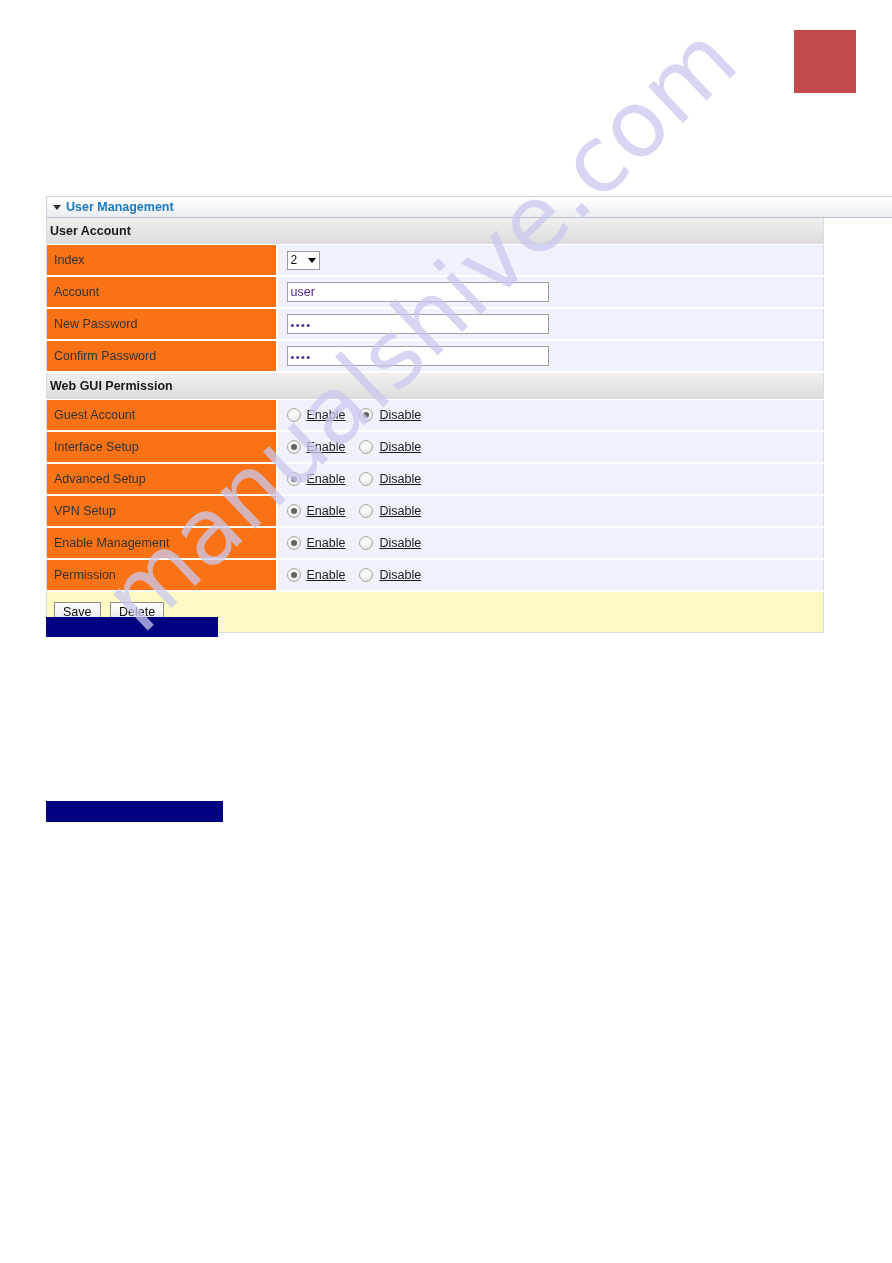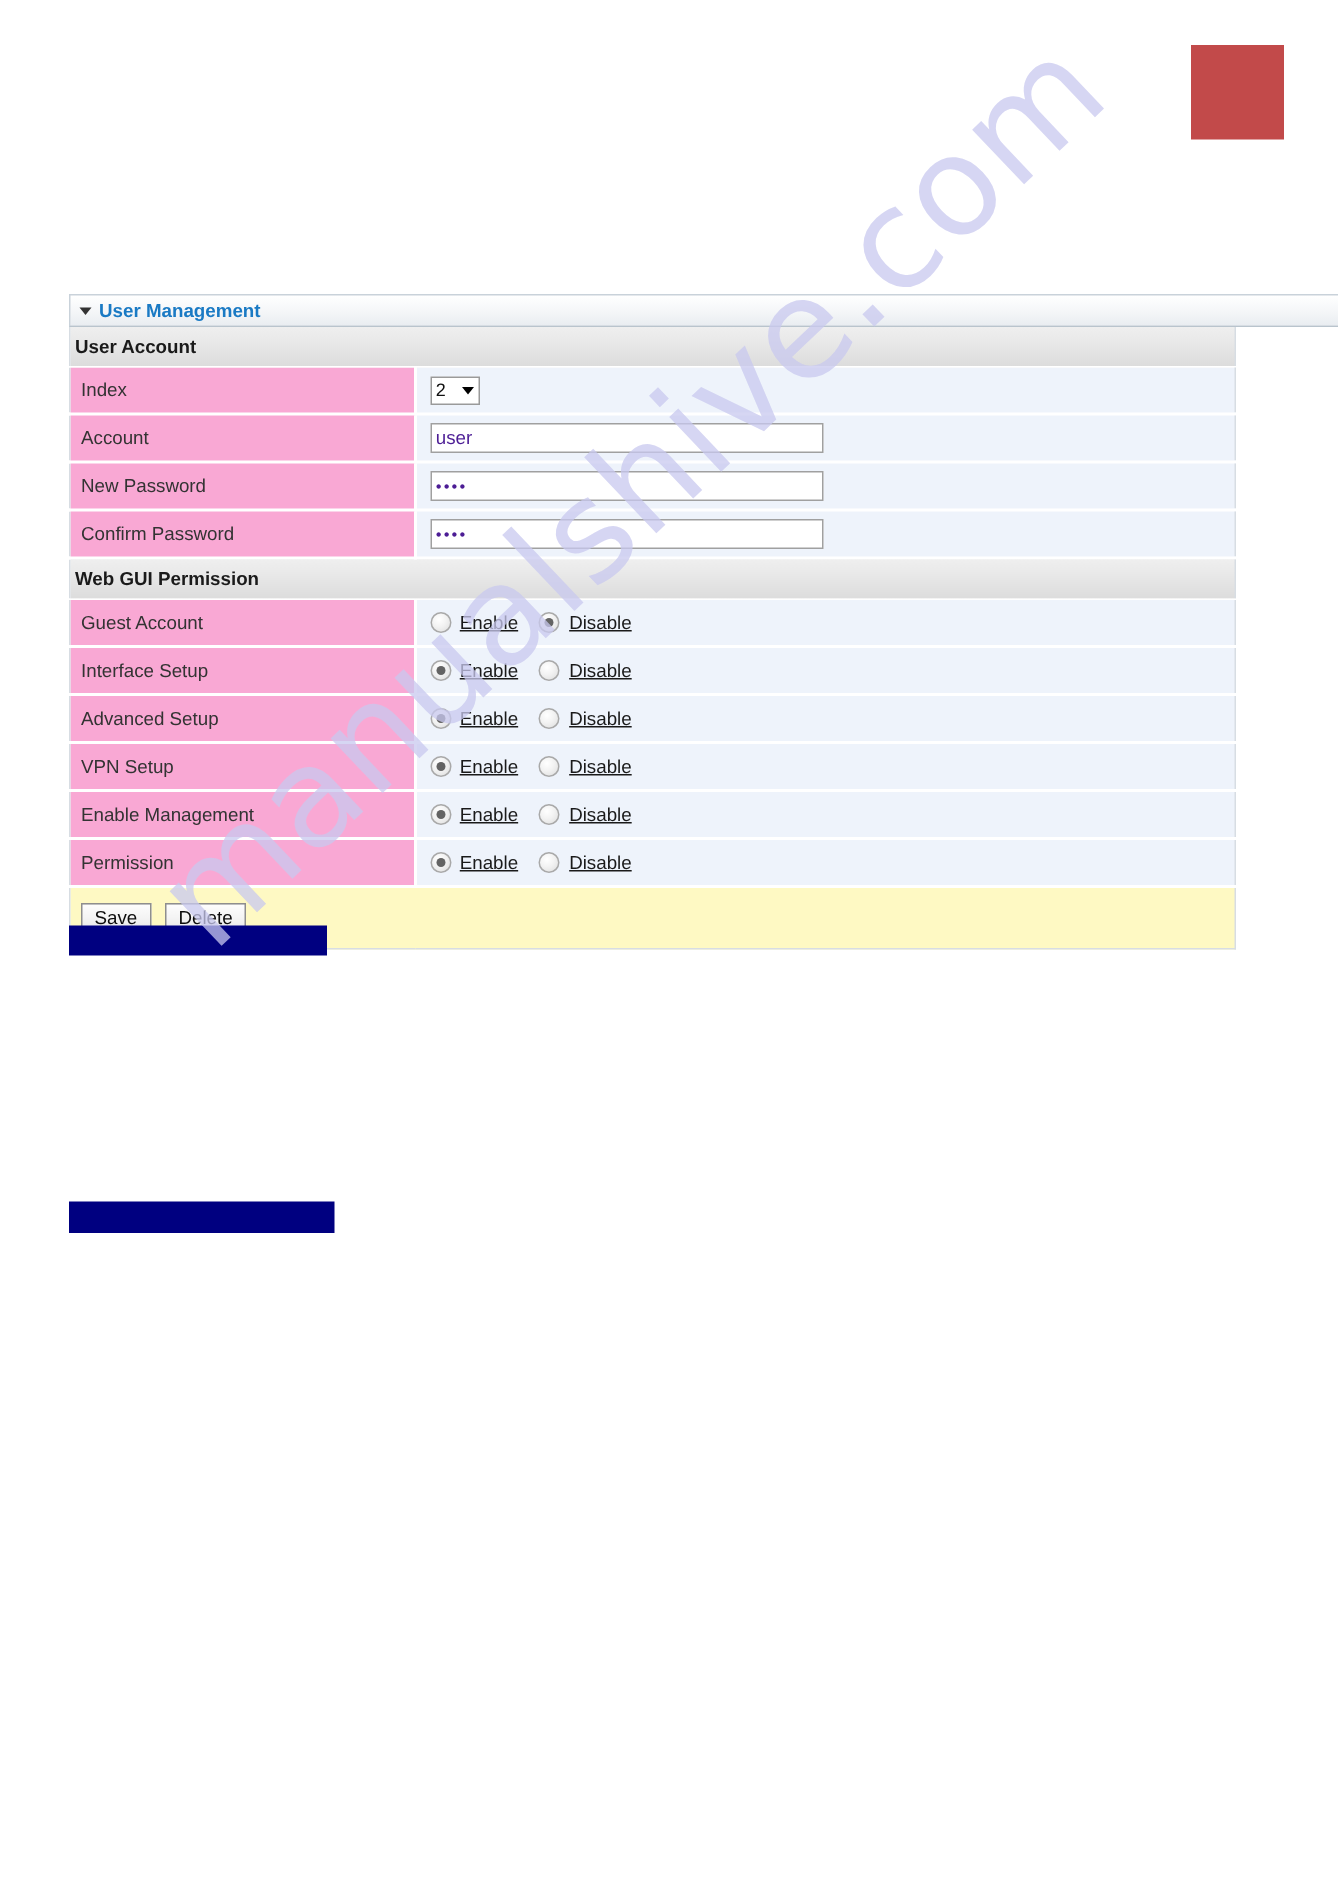--- a/index.html
+++ b/index.html
@@ -107,21 +107,21 @@
     font-size: 12.5px;
     font-weight: bold;
     color: #1a1a1a;
     padding-left: 3px;
     border-bottom: 1px solid #ffffff;
   }
 
   tr.row td.lbl {
     width: 230px;
     height: 30px;
-    background: #f9a8d4;
+    background: #f97316;
     font-size: 12.5px;
     color: #333333;
     padding-left: 7px;
     border-bottom: 2px solid #ffffff;
     border-right: 2px solid #ffffff;
   }
   tr.row td.val {
     background: #eef3fb;
     border-bottom: 2px solid #ffffff;
     padding-left: 9px;

